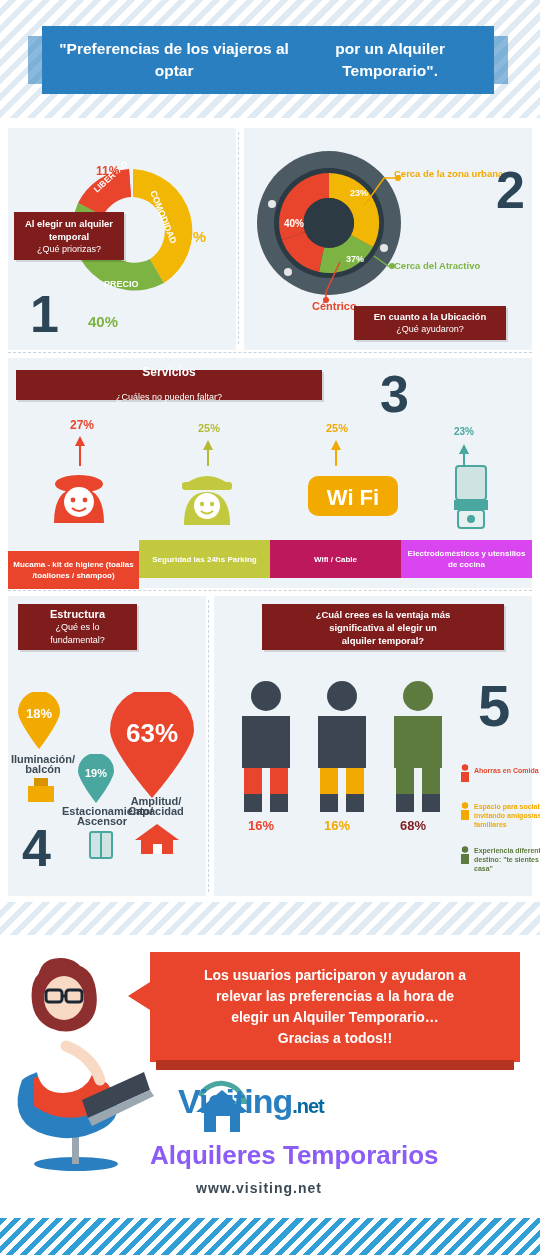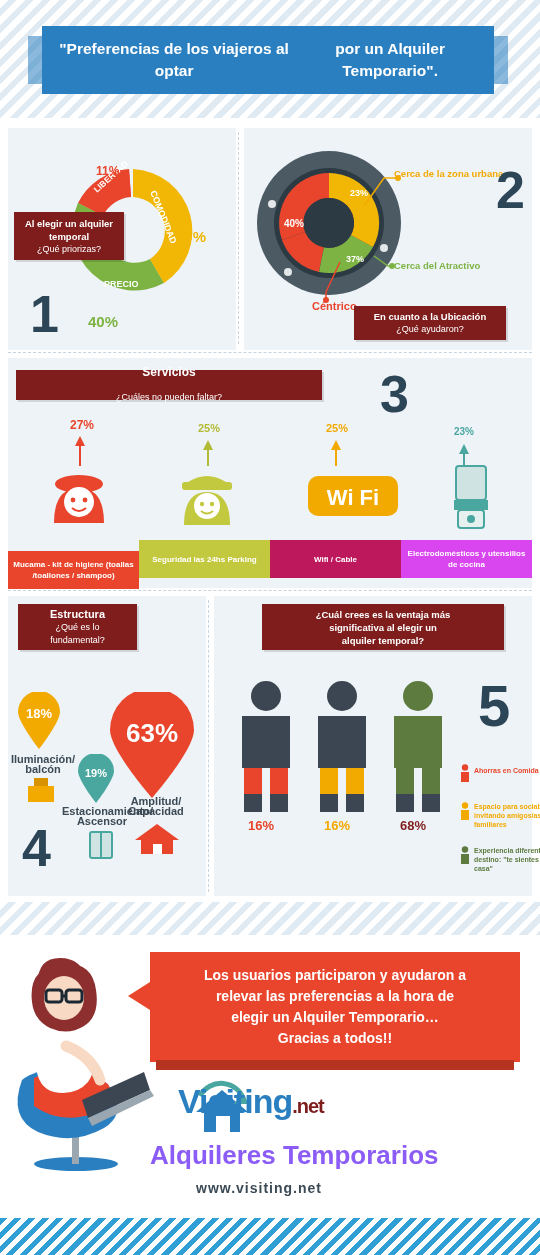--- a/index.html
+++ b/index.html
@@ -79,21 +79,21 @@
     color:#ffffff;font-weight:bold;font-size:14px;line-height:21px;text-align:center;
     display:flex;align-items:center;justify-content:center;padding:0 14px;box-sizing:border-box;
   }
   .speech:before{
     content:"";position:absolute;left:-22px;top:30px;
     border-top:14px solid transparent;border-bottom:14px solid transparent;border-right:22px solid #e8452c;
   }
   .speech-shadow{position:absolute;left:156px;top:1060px;width:358px;height:10px;background:#b5341f;}
 
   .brand{position:absolute;left:178px;top:1082px;font-size:34px;font-weight:bold;color:#2a7fc1;letter-spacing:-1px;}
-  .brand .net{font-size:20px;color:#7f1d1d;}
+  .brand .net{font-size:20px;color:#0369a1;}
   .brand-sub{position:absolute;left:150px;top:1140px;font-size:26px;font-weight:bold;color:#8b5cf6;}
   .brand-url{position:absolute;left:196px;top:1180px;font-size:14px;font-weight:bold;color:#3b4a55;letter-spacing:1px;}
 </style>
 </head>
 <body>
 
 <div class="page">
 
   <div class="stripes-top"></div>
   <div class="white-mid"></div>

